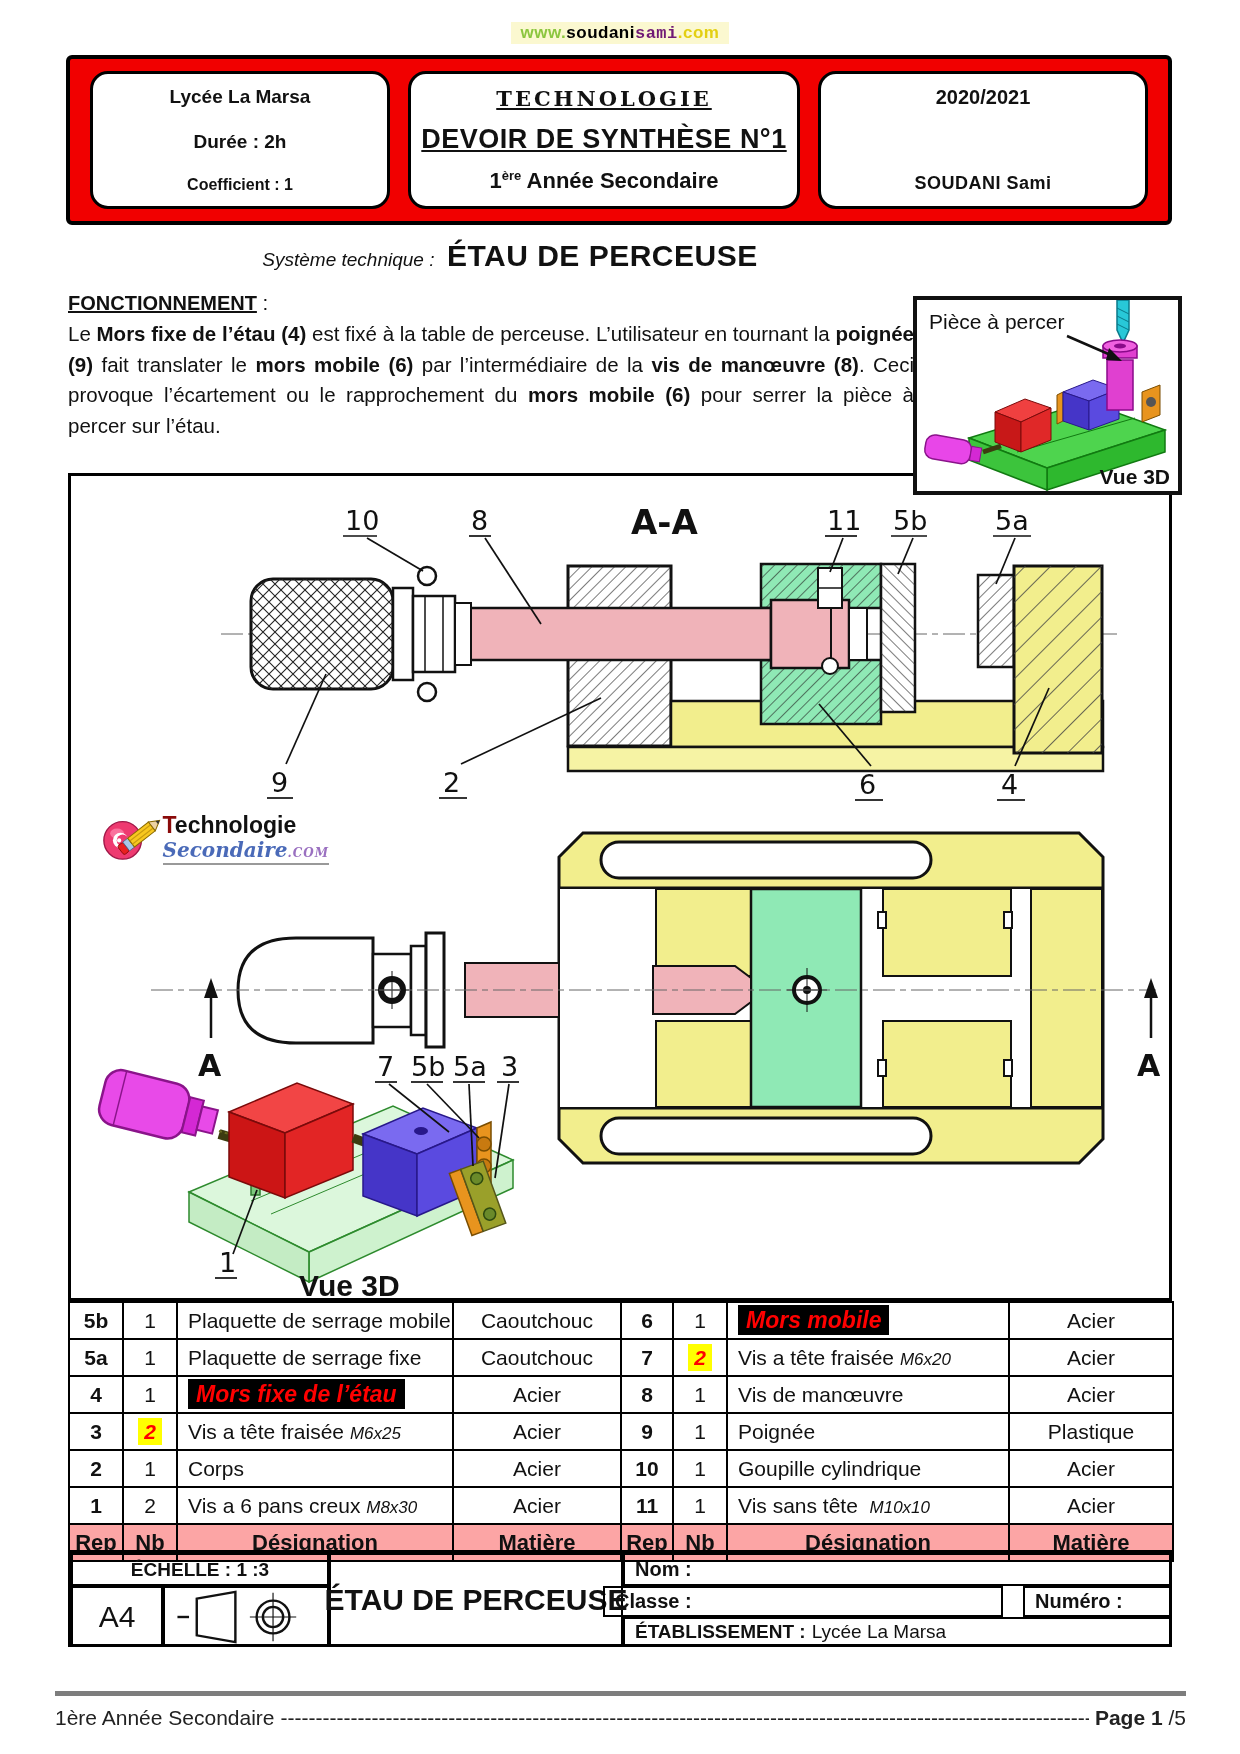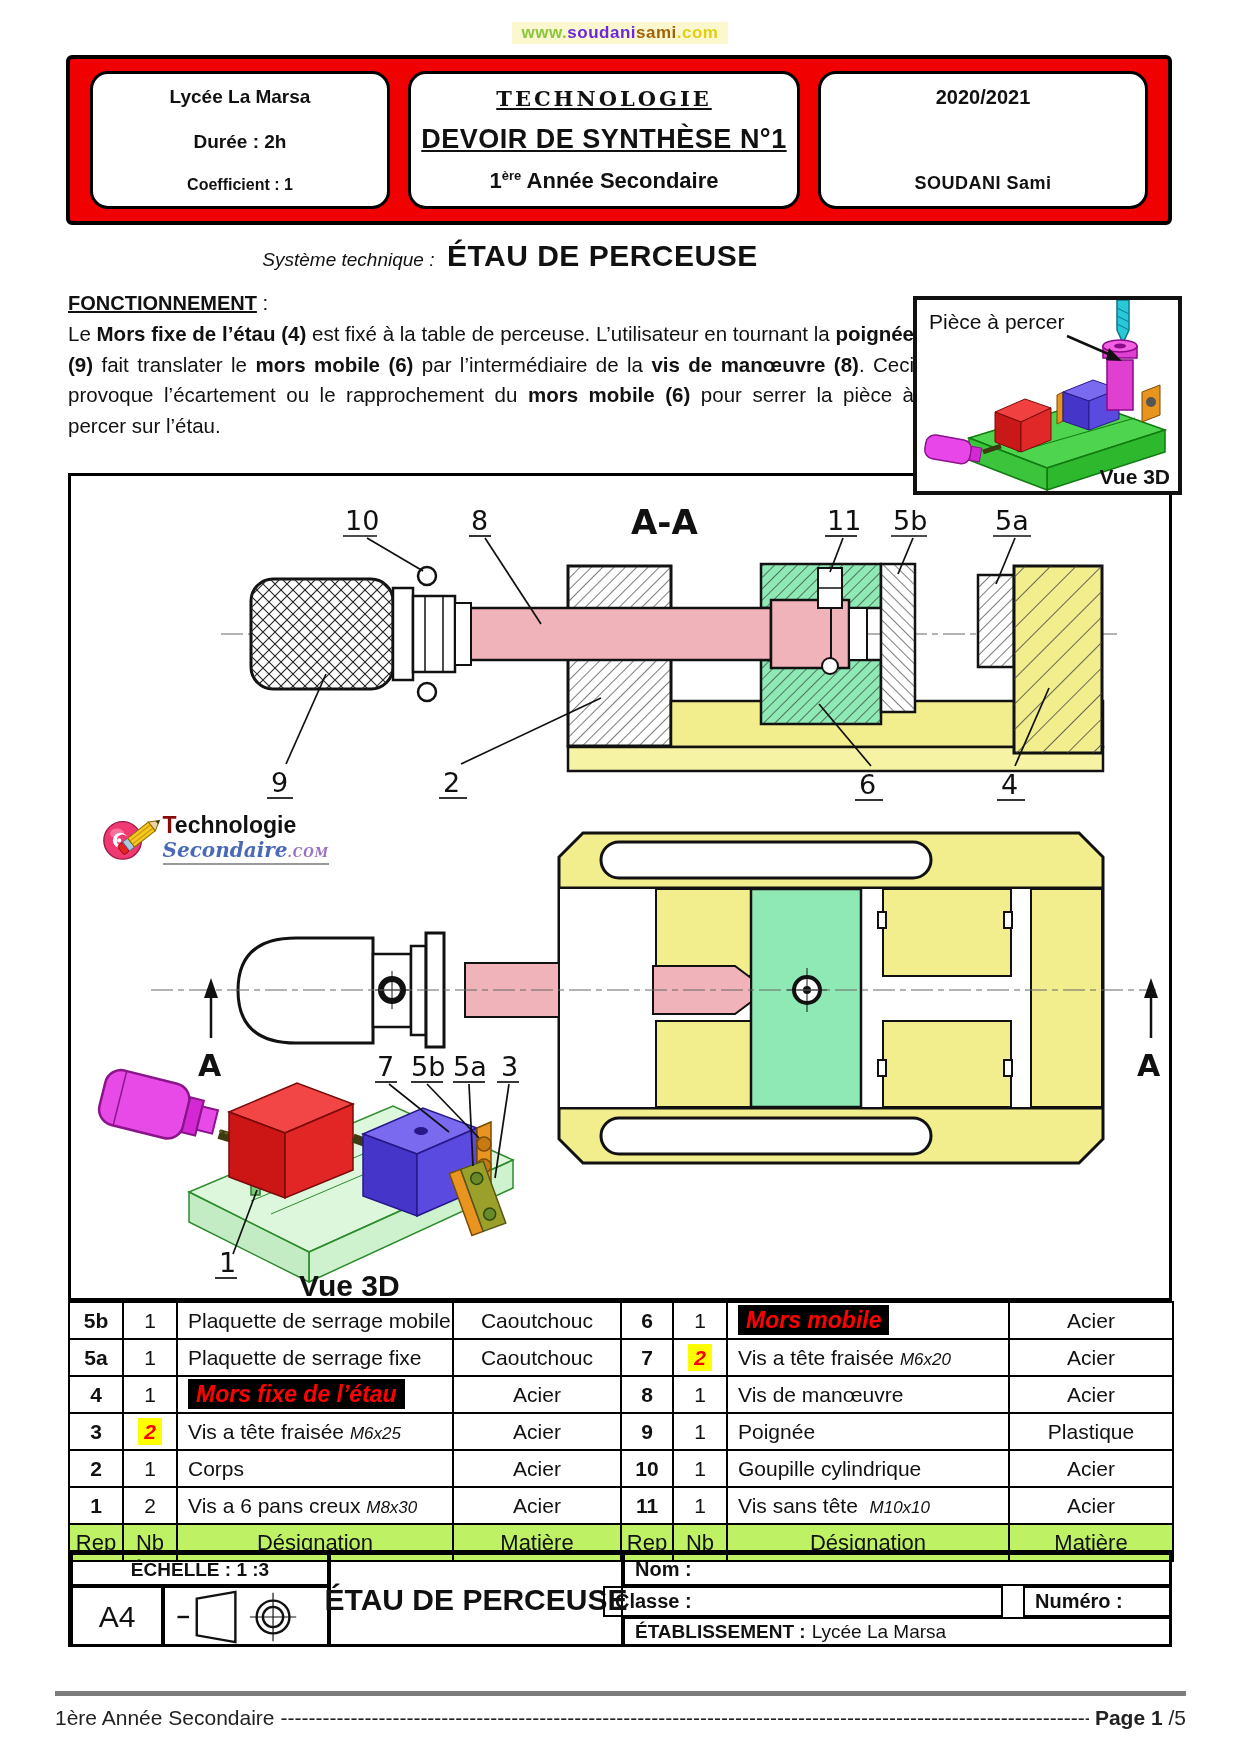--- a/index.html
+++ b/index.html
@@ -2,21 +2,21 @@
 <html><head>
 <meta charset="utf-8">
 <style>
   html,body{margin:0;padding:0;background:#fff;}
   .page{position:relative;width:1240px;height:1754px;background:#fff;overflow:hidden;
         font-family:"Liberation Sans",sans-serif;color:#111;}
 
   
   .url-strip{position:absolute;top:22px;left:0;width:100%;text-align:center;}
   .url-strip .inner{display:inline-block;background:#fbf8d0;padding:1px 10px;font-weight:bold;font-size:17px;letter-spacing:.5px;}
-  .u-green{color:#8cc63f;} .u-green2{color:#6d28d9;} .u-blue{color:#a16207;} .u-yellow{color:#e3cf12;}
+  .u-green{color:#8cc63f;} .u-green2{color:#000000;} .u-blue{color:#701a75;font-family:Liberation Mono, monospace;} .u-yellow{color:#e3cf12;}
 
   
   .header-red{position:absolute;left:66px;top:55px;width:1106px;height:170px;background:#f10000;
               border:4px solid #000;border-radius:6px;box-sizing:border-box;display:flex;gap:18px;padding:12px 20px;}
   .hbox{background:#fff;border:3px solid #000;border-radius:18px;box-sizing:border-box;
         display:flex;flex-direction:column;justify-content:space-between;align-items:center;padding:12px 8px;}
   .hbox1{width:300px;} .hbox2{flex:1;} .hbox3{width:330px;}
   .h-school{font-weight:bold;font-size:19px;}
   .h-duree{font-weight:bold;font-size:19px;}
   .h-coef{font-weight:bold;font-size:16px;}
@@ -61,21 +61,21 @@
            border-bottom:2px solid #999;padding-bottom:1px;}
   .logo-l2 .com{font-size:12px;color:#9a70c0;letter-spacing:1px;}
 
   
   .parts-table{position:absolute;left:68px;top:1301px;width:1104px;height:249px;}
   .ptable{border-collapse:collapse;table-layout:fixed;position:absolute;top:0;}
   .ptable td{border:2.5px solid #000;height:33px;font-size:21px;text-align:center;overflow:hidden;white-space:nowrap;}
   .ptable .c-rep{font-weight:bold;}
   .ptable .c-des{text-align:left;padding-left:10px;}
   .ptable .sz{font-size:17px;font-style:italic;}
-  .ptable .hd td{background:#bef264;font-weight:normal;font-size:22px;}
+  .ptable .hd td{background:#fca5a5;font-weight:bold;font-size:22px;}
   .hl{background:#000000;color:#f00;font-weight:bold;font-style:italic;font-size:23px;padding:2px 8px;}
   .hl-nb{background:#ffff00;color:#f00;font-weight:bold;font-style:italic;padding:2px 6px;}
 
   
   .title-block{position:absolute;left:68px;top:1550px;width:1104px;height:97px;border:3px solid #000;box-sizing:border-box;}
   .tb-cell{position:absolute;border:2.5px solid #000;box-sizing:border-box;display:flex;align-items:center;}
   .tb-scale{left:0;top:0;width:258px;height:33px;justify-content:center;font-weight:bold;font-size:19px;}
   .tb-a4{left:0;top:33px;width:92px;height:61px;justify-content:center;font-size:30px;}
   .tb-sym{left:92px;top:33px;width:166px;height:61px;justify-content:center;}
   .tb-title{left:258px;top:0;width:294px;height:94px;justify-content:center;font-weight:bold;font-size:30px;white-space:nowrap;}

